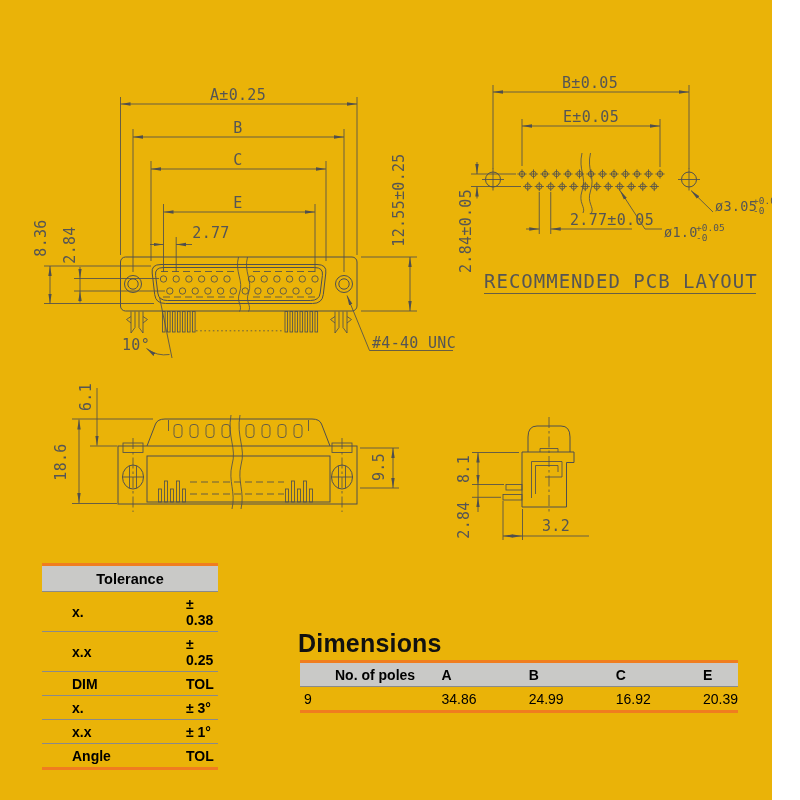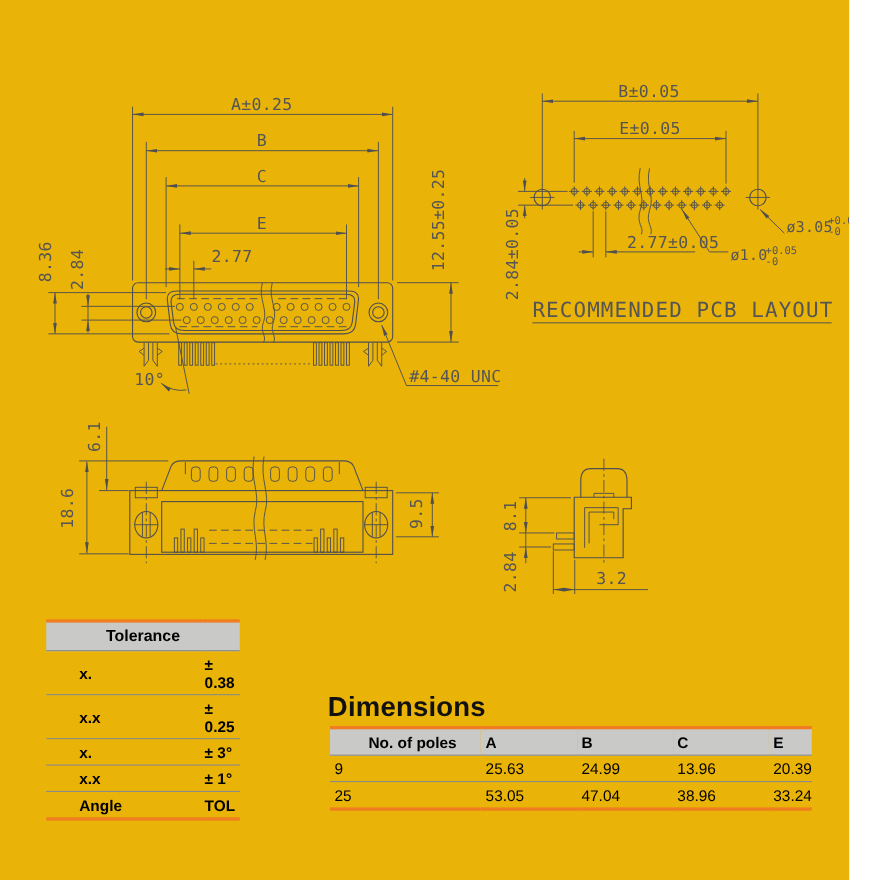--- a/index.html
+++ b/index.html
@@ -310,20 +310,24 @@
   <tbody>
     <tr>
           <td class="c1">x.</td>
           <td class="c2">± 0.38</td>
         </tr>
     <tr>
           <td class="c1">x.x</td>
           <td class="c2">± 0.25</td>
         </tr>
     <tr>
+          <td class="c1">DIM</td>
+          <td class="c2">TOL</td>
+        </tr>
+    <tr>
           <td class="c1">x.</td>
           <td class="c2">± 3°</td>
         </tr>
     <tr>
           <td class="c1">x.x</td>
           <td class="c2">± 1°</td>
         </tr>
     <tr>
           <td class="c1">Angle</td>
           <td class="c2">TOL</td>
@@ -338,28 +342,21 @@
       <th class="w1">No. of poles</th>
       <th class="w2">A</th>
       <th class="w3">B</th>
       <th class="w4">C</th>
       <th>E</th>
     </tr>
   </thead>
   <tbody>
     <tr>
       <td>9</td>
-      <td>25.63</td>
+      <td>34.86</td>
       <td>24.99</td>
-      <td>13.96</td>
+      <td>16.92</td>
       <td>20.39</td>
-    </tr>
-    <tr>
-      <td>25</td>
-      <td>53.05</td>
-      <td>47.04</td>
-      <td>38.96</td>
-      <td>33.24</td>
     </tr>
   </tbody>
 </table>
 
 </div>
 
 </body></html>

